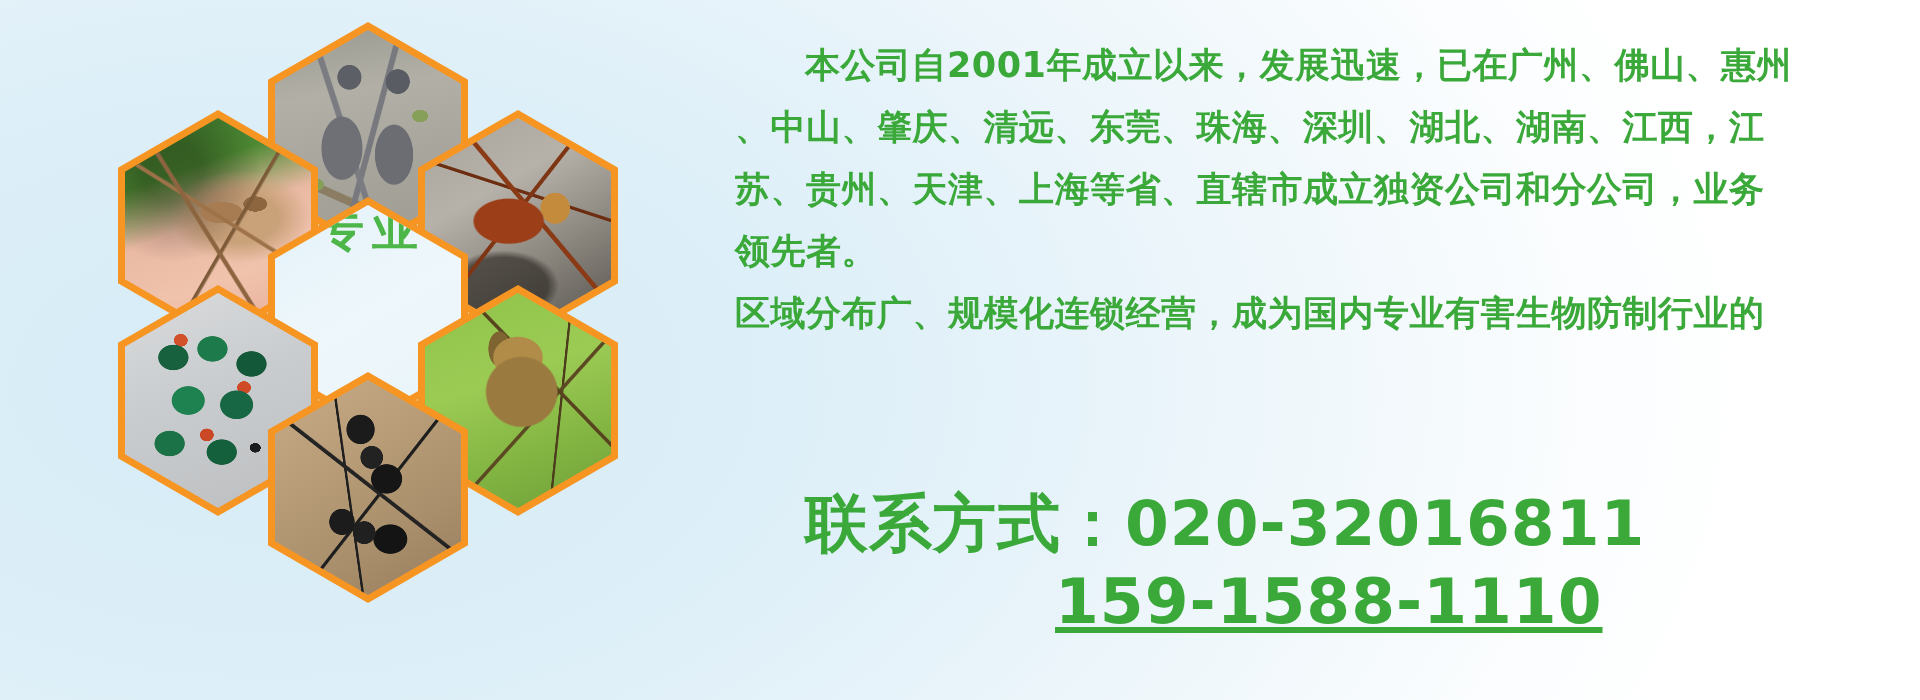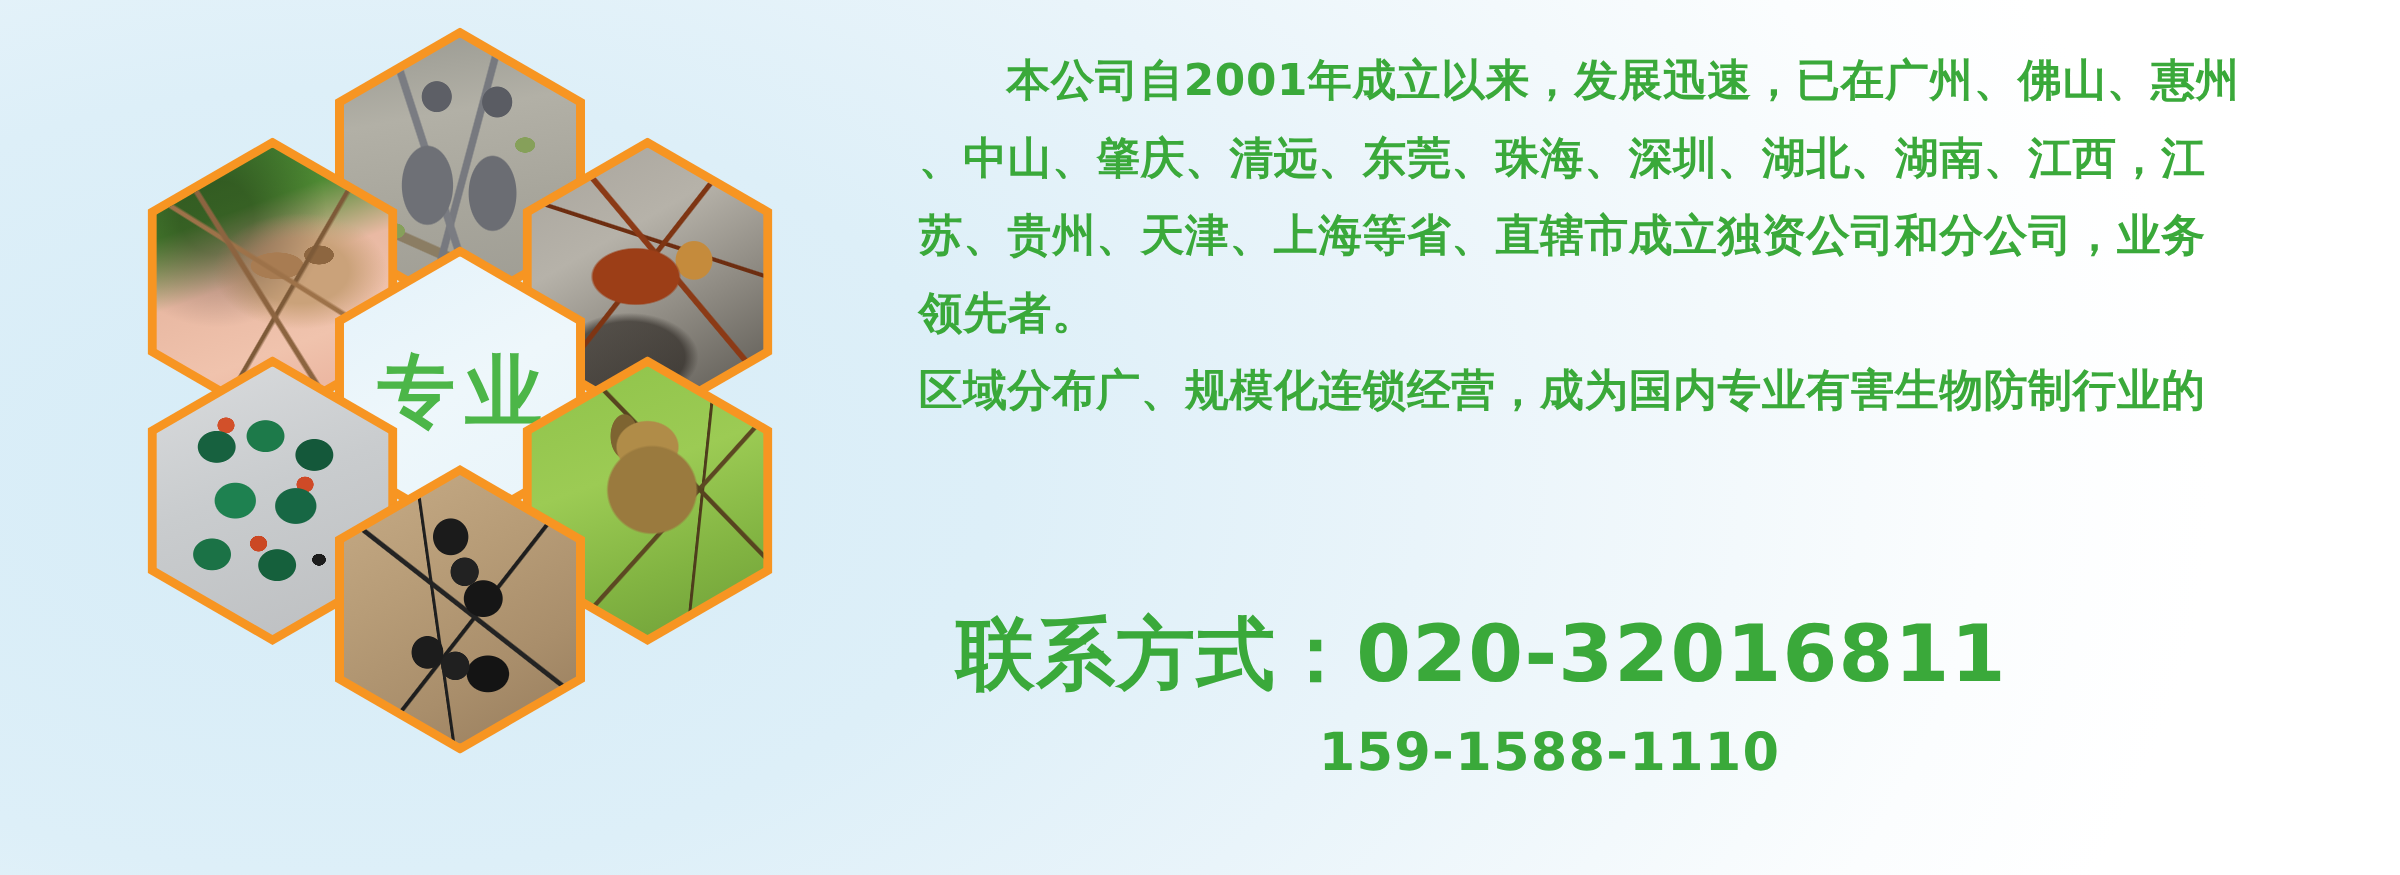--- a/index.html
+++ b/index.html
@@ -64,24 +64,23 @@
     background: linear-gradient(150deg, #e4f2fa 0%, #eef7fb 50%, #e8f4fa 100%);
   }
   .hex-label {
     position: relative;
     z-index: 3;
     width: 100%;
     height: 100%;
     display: flex;
     flex-direction: column;
     align-items: center;
-    justify-content: center;
     gap: 16px;
     color: #4cb648;
-    font-size: 62px;
+    font-size: 46px;
     font-weight: bold;
     letter-spacing: 8px;
     text-indent: 8px;
     line-height: 1.05;
     font-family: "DejaVu Sans", "Liberation Sans", sans-serif;
   }
 
   
   .ph-mosquito {
     background:
@@ -214,27 +213,29 @@
     width: 1100px;
     color: #3aa93a;
     font-weight: bold;
     font-family: "DejaVu Sans", "Liberation Sans", sans-serif;
   }
   .contact-line1 {
     font-size: 63px;
     line-height: 78px;
     letter-spacing: 1px;
     white-space: nowrap;
+    margin-left: 40px;
   }
   .contact-line2 {
-    font-size: 42px;
+    font-size: 63px;
     line-height: 78px;
     letter-spacing: 1px;
     padding-left: 290px;
     white-space: nowrap;
+    text-decoration: underline;
   }
 </style>
 </head>
 <body>
 
 <div class="banner">
 
   <div class="honeycomb">
 
     <div class="hex hex-top">

